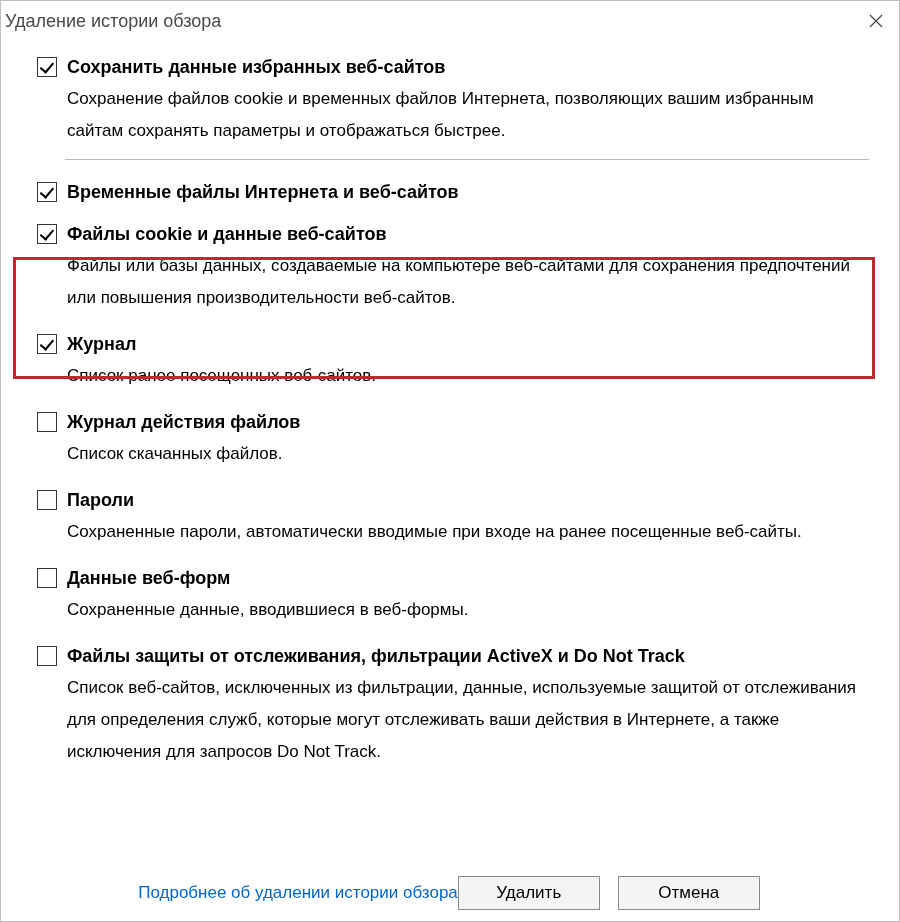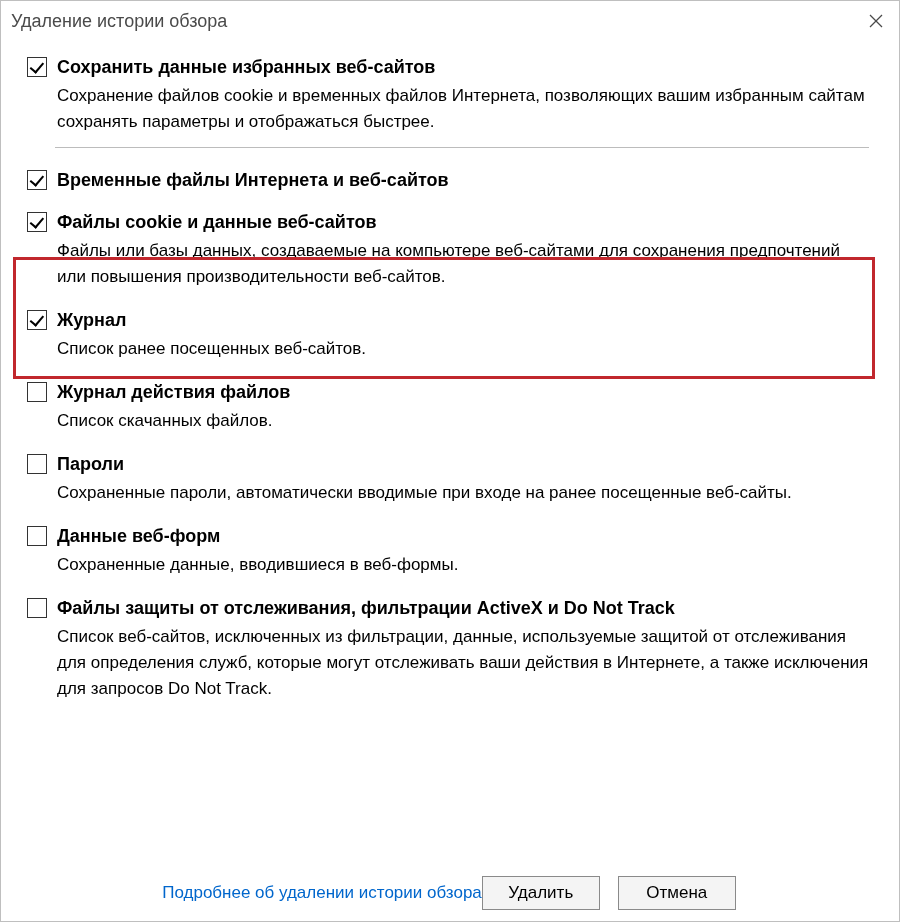--- a/index.html
+++ b/index.html
@@ -1,34 +1,34 @@
 <!DOCTYPE html>
 <html><head>
 <meta charset="utf-8">
 <style>
 html,body{margin:0;padding:0;font-family:"Segoe UI",Tahoma,sans-serif;font-size:17px;color:#000;background:#fff}
 .dialog{width:900px;height:922px;border:1px solid #bfbfbf;box-sizing:border-box;position:relative;background:#fff;overflow:hidden}
-.titlebar{height:40px;display:flex;align-items:center;justify-content:space-between;padding:0 0 0 10px;font-size:18px;color:#4a4a4a}
+.titlebar{height:40px;display:flex;align-items:center;justify-content:space-between;padding:0 0 0 4px;font-size:18px;color:#4a4a4a}
 .titlebar .title{white-space:nowrap}
 .close-btn{width:46px;height:40px;display:flex;align-items:center;justify-content:center;color:#555;font-size:18px;cursor:pointer}
 .close-btn svg{width:14px;height:14px;stroke:#4a4a4a;stroke-width:1.2}
-.content{padding:14px 26px 0 26px}
+.content{padding:14px 26px 0 36px}
 .option{margin:0 0 18px 0;position:relative}
 .first-block{margin-bottom:8px}
 .row{display:flex;align-items:flex-start}
 .cb{flex:0 0 auto;width:20px;height:20px;border:1.6px solid #333;box-sizing:border-box;margin:2px 10px 0 0;background:#fff;display:inline-flex;align-items:center;justify-content:center;cursor:pointer}
 .cb.checked::after{content:"";display:block;width:6px;height:11px;border:solid #000;border-width:0 2.3px 2.3px 0;transform:rotate(40deg) translate(-1px,-1px)}
 .label{font-weight:bold;font-size:18px;line-height:24px}
-.desc{margin:4px 0 0 30px;font-size:17px;line-height:26px;color:#000}
+.desc{margin:4px 0 0 30px;font-size:17px;line-height:32px;color:#000}
 .divider{border:none;border-top:1px solid #bcbcbc;margin:12px 4px 20px 28px}
 .highlight{position:absolute;left:12px;right:24px;top:256px;height:116px;border:3px solid #c1272d;pointer-events:none}
 .footer{position:absolute;left:0;right:0;bottom:0;height:56px;display:flex;align-items:center;justify-content:center;padding:0 28px 0 26px}
 .more-link{color:#0066cc;font-size:17px;cursor:pointer}
 .buttons{display:flex;gap:18px}
-.btn{min-width:112px;height:32px;border:1px solid #8a8a8a;background:#f4f4f4;font-size:17px;display:flex;align-items:center;justify-content:center;cursor:pointer;padding:0 2px}
+.btn{min-width:112px;height:32px;border:1px solid #8a8a8a;background:#f4f4f4;font-size:17px;display:flex;align-items:center;justify-content:center;cursor:pointer;padding:0 14px}
 </style>
 </head>
 <body>
 
 <div class="dialog">
 
   <div class="titlebar">
     <span class="title">Удаление истории обзора</span>
     <div class="close-btn">
       <svg viewBox="0 0 14 14">

